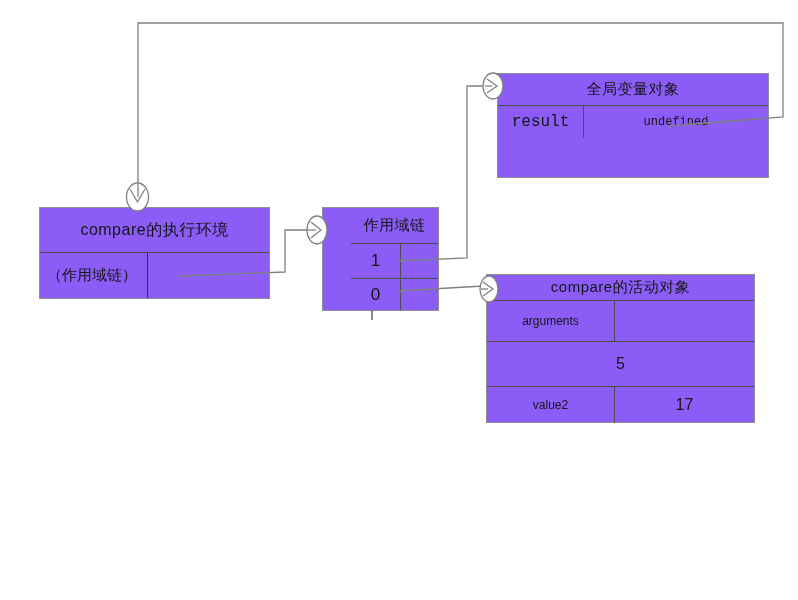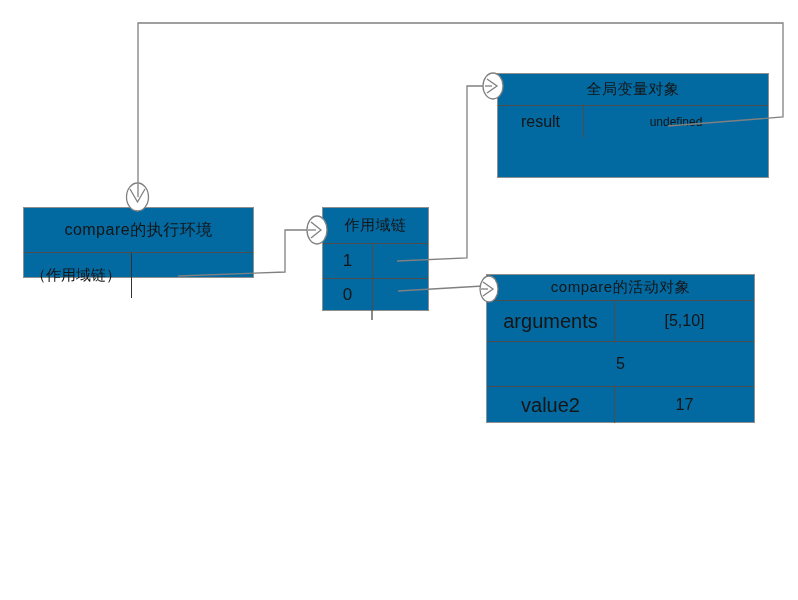--- a/index.html
+++ b/index.html
@@ -5,62 +5,62 @@
   html,body{margin:0;padding:0;}
   body{
     width:798px;height:600px;position:relative;overflow:hidden;
     background:#ffffff;
     font-family:"Liberation Sans","DejaVu Sans",sans-serif;
     color:#111111;
   }
   .stage{position:absolute;left:0;top:0;width:798px;height:600px;}
   .box{
     position:absolute;box-sizing:border-box;
-    border:1px solid #8f8f8f;background:#0369a1;
+    border:1px solid #8f8f8f;background:#8b5cf6;
     font-size:15px;color:#151515;
   }
   .box .hdr{
     display:flex;align-items:center;justify-content:center;
     border-bottom:1px solid #4d4d4d;box-sizing:border-box;
     letter-spacing:.5px;
   }
   .row{display:flex;box-sizing:border-box;}
   .row + .row{border-top:1px solid #4d4d4d;}
   .cell{display:flex;align-items:center;box-sizing:border-box;}
   .cell.key{border-right:1px solid #4d4d4d;justify-content:center;}
   .cell.val{justify-content:center;flex:1;}
 
   
-  #exec-env{left:23px;top:207px;width:231px;height:71px;}
+  #exec-env{left:39px;top:207px;width:231px;height:92px;}
   #exec-env .hdr{height:45px;font-size:16px;}
   #exec-env .row{height:45px;}
   #exec-env .cell.key{width:108px;justify-content:flex-start;padding-left:7px;border-right:1px solid #333;}
 
   
-  #scope-chain{left:322px;top:207px;width:107px;height:104px;}
+  #scope-chain{left:322px;top:207px;width:117px;height:104px;padding-left:28px;}
   #scope-chain .hdr{height:36px;}
   #scope-chain .row-1{height:34px;}
   #scope-chain .row-0{height:32px;}
   #scope-chain .cell.key{width:50px;font-size:17px;}
 
   
   #global-object{left:497px;top:73px;width:272px;height:105px;}
   #global-object .hdr{height:32px;}
   #global-object .row-0{height:32px;}
-  #global-object .row-1{height:32px;}
+  #global-object .row-1{height:32px;font-family:Liberation Mono, monospace;}
   #global-object .cell.key{width:86px;font-size:16px;}
   #global-object .row-1 .cell.val{font-size:12px;}
 
   
   #activation-object{left:486px;top:274px;width:269px;height:149px;}
   #activation-object .hdr{height:26px;}
   #activation-object .row-0{height:40px;}
   #activation-object .row-1{height:45px;}
   #activation-object .row-2{height:37px;justify-content:space-between;}
-  #activation-object .cell.key{width:128px;font-size:20px;}
+  #activation-object .cell.key{width:128px;font-size:12px;}
   #activation-object .cell.val{font-size:16px;}
 
   svg.connectors{position:absolute;left:0;top:0;z-index:5;pointer-events:none;}
 </style>
 </head>
 <body>
 
 <div class="stage">
 
   <div class="box" id="exec-env">
@@ -88,21 +88,20 @@
     <div class="row row-1">
       <div class="cell key">result</div>
       <div class="cell val">undefined</div>
     </div>
   </div>
 
   <div class="box" id="activation-object">
     <div class="hdr">compare的活动对象</div>
     <div class="row row-0">
       <div class="cell key">arguments</div>
-      <div class="cell val">[5,10]</div>
     </div>
     <div class="row row-1">
       <div class="cell val">5</div>
     </div>
     <div class="row row-2">
       <div class="cell key">value2</div>
       <div class="cell val">17</div>
     </div>
   </div>
 

